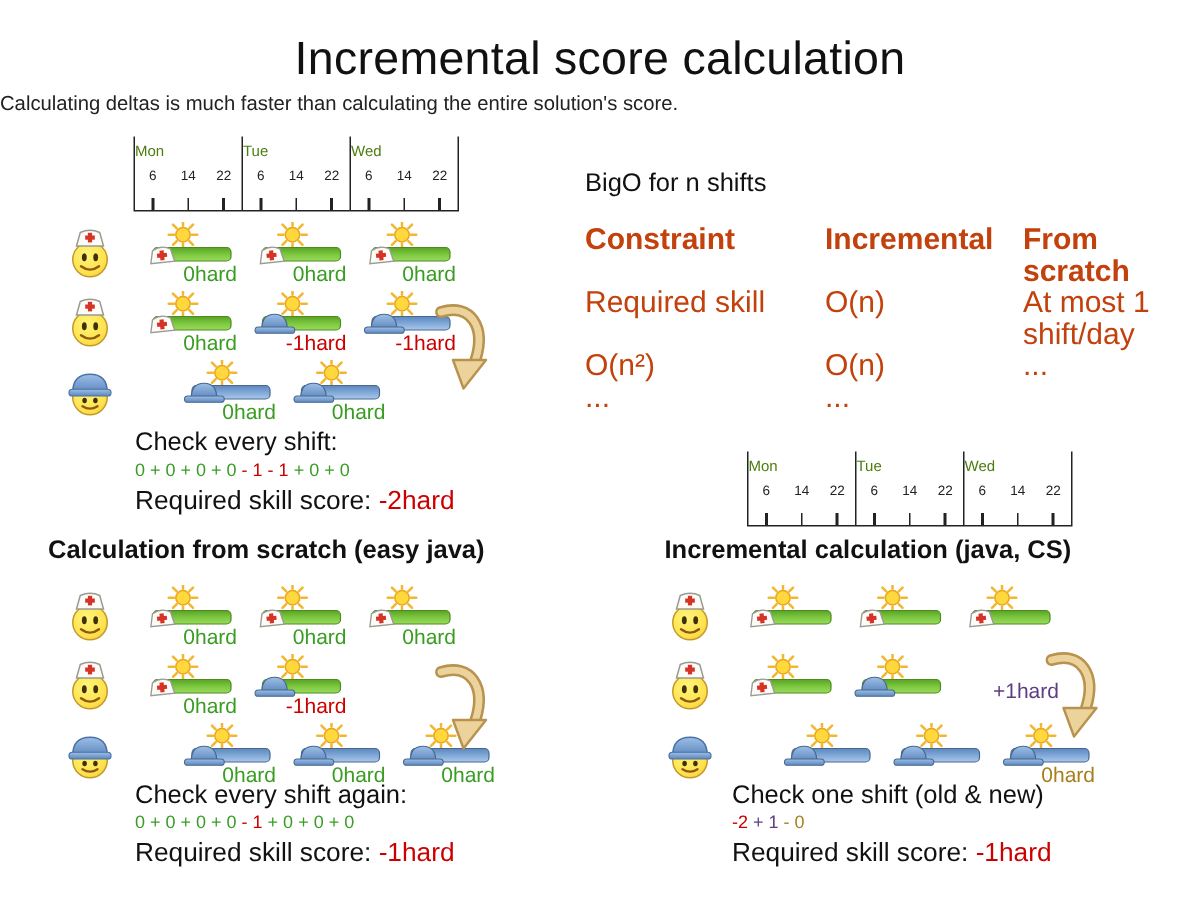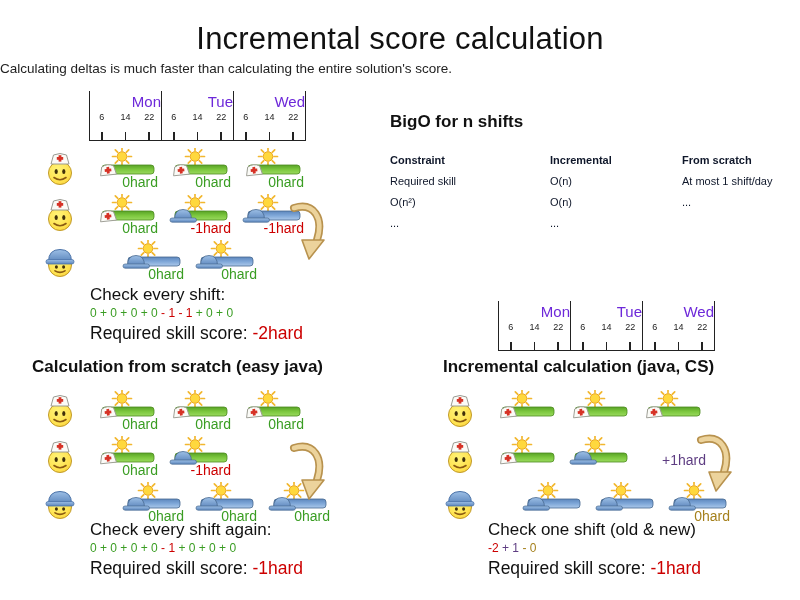--- a/index.html
+++ b/index.html
@@ -8,31 +8,31 @@
 
   .title{position:absolute;top:21px;left:0;width:100%;text-align:center;font-size:31px;font-weight:400;color:#111;letter-spacing:.2px}
   .subtitle{position:absolute;top:61px;left:0;width:100%;text-align:left;font-size:13.5px;color:#222}
 
   
   .timeline{position:absolute;width:217px;height:50px;display:flex;border-bottom:1.5px solid #222;box-sizing:border-box}
   .tl-a{left:89px;top:91px}
   .tl-b{left:498px;top:301px}
   .day-cell{flex:1;display:flex;flex-direction:column;border-left:1.5px solid #222;box-sizing:border-box}
   .day-cell:last-child{border-right:1.5px solid #222}
-  .day-name{text-align:right;font-size:15px;line-height:19px;padding-top:1px;color:#6d28d9}
+  .day-name{text-align:left;font-size:10px;line-height:19px;padding-top:1px;color:#4d7c0f}
   .day-hours{display:flex;font-size:9px;color:#222;height:13px;line-height:13px}
   .day-hours span{flex:1;text-align:center}
   .day-ticks{display:flex;flex:1;align-items:flex-end}
   .day-ticks i{flex:1;display:flex;justify-content:center}
   .day-ticks i::after{content:"";width:1.5px;height:8px;background:#222}
 
   
   .bigo{position:absolute;left:390px;top:112px;width:402px}
-  .bigo-heading{margin:0 0 18px 0;font-size:17px;font-weight:700;color:#111}
-  .bigo-grid{display:grid;grid-template-columns:160px 132px auto;font-size:11px;line-height:21px;color:#0f172a}
+  .bigo-heading{margin:0 0 18px 0;font-size:17px;font-weight:400;color:#111}
+  .bigo-grid{display:grid;grid-template-columns:160px 132px auto;font-size:20px;line-height:21px;color:#c2410c}
   .bigo-grid .hdr{font-weight:700}
 
   
   .diagram{position:absolute;width:345px;height:140px}
   .dg-a{left:40px;top:148px}
   .dg-b{left:40px;top:390px}
   .dg-c{left:440px;top:390px}
   .drow{position:relative;height:46px}
   .face{position:absolute;left:4px;top:2px;width:32px;height:36px}
   .shift-cell{position:absolute;top:0;width:66px;height:46px}

